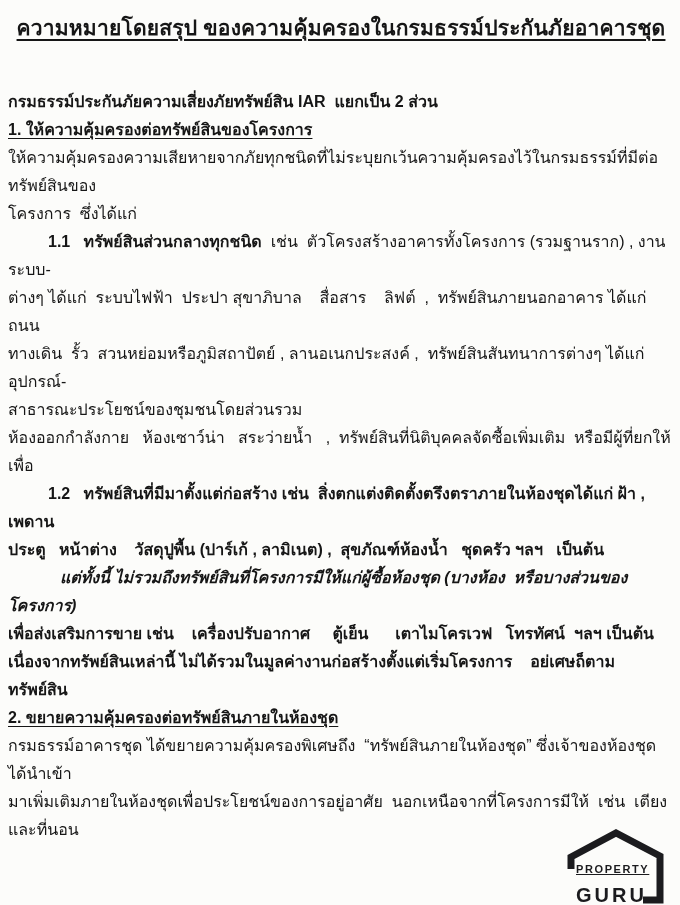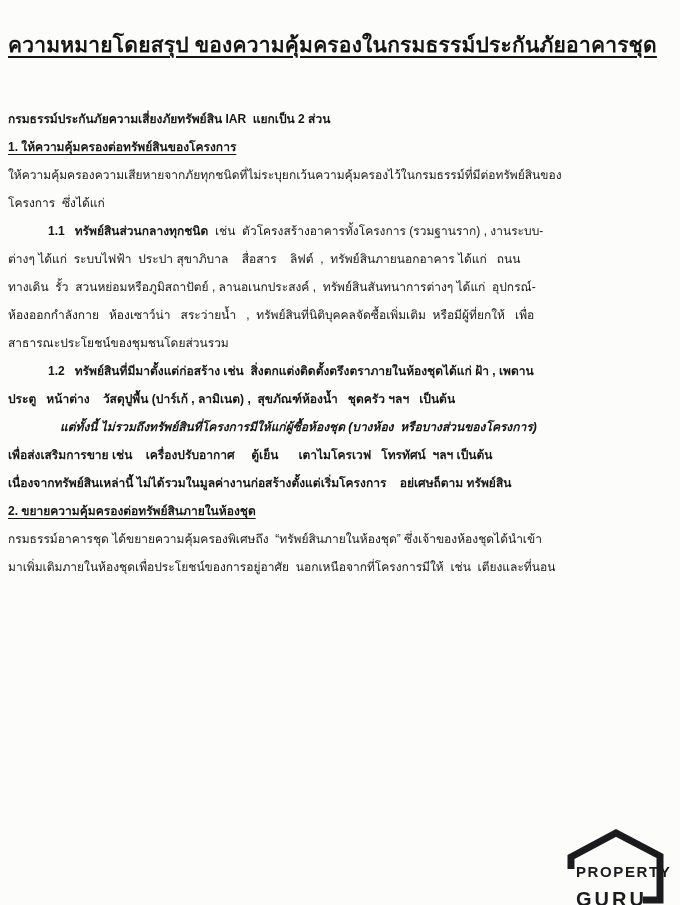--- a/index.html
+++ b/index.html
@@ -5,45 +5,45 @@
   html,body { margin:0; padding:0; }
   .page {
     position:relative;
     width:680px; height:905px;
     background:#fcfcfa;
     color:#161616;
     font-family:"Liberation Sans","DejaVu Sans",sans-serif;
     overflow:hidden;
   }
   .content { padding:8px 6px 0 8px; }
-  .title-wrap { text-align:left; margin-top:20px; margin-bottom:44px; }
+  .title-wrap { text-align:center; margin-top:3px; margin-bottom:44px; }
   .title {
     font-size:21px; font-weight:bold;
     text-decoration:underline; text-underline-offset:4px;
     letter-spacing:.2px;
   }
   .ln {
-    font-size:12px; line-height:28px;
+    font-size:16px; line-height:28px;
     white-space:pre-wrap;
   }
   .b { font-weight:bold; }
   .u { text-decoration:underline; text-underline-offset:3px; }
   .ind40 { text-indent:40px; }
   .ind52 { text-indent:52px;font-style:italic; }
   .logo {
     position:absolute; left:563px; top:828px;
     width:112px; height:77px;
     color:#1b1b1e;
   }
   .logo svg { position:absolute; left:0; top:0; }
   .logo-text {
     position:absolute; left:13px; top:36px;
     font-weight:bold; line-height:1;
   }
-  .logo-top   { font-size:15px; letter-spacing:1.6px; }
+  .logo-top   { font-size:11px; letter-spacing:1.6px;text-decoration:underline; }
   .logo-main  { font-size:20px;  letter-spacing:3px; margin-top:10px; }
   .logo-bottom{ font-size:10.5px; letter-spacing:2.6px; margin-top:3px; }
 </style>
 </head>
 <body>
 
 <div class="page">
   <div class="content">
 
     <div class="title-wrap">
@@ -52,22 +52,22 @@
 
     <div class="ln b">กรมธรรม์ประกันภัยความเสี่ยงภัยทรัพย์สิน IAR  แยกเป็น 2 ส่วน</div>
 
     <div class="ln b u">1. ให้ความคุ้มครองต่อทรัพย์สินของโครงการ</div>
     <div class="ln">ให้ความคุ้มครองความเสียหายจากภัยทุกชนิดที่ไม่ระบุยกเว้นความคุ้มครองไว้ในกรมธรรม์ที่มีต่อทรัพย์สินของ</div>
     <div class="ln">โครงการ  ซึ่งได้แก่</div>
 
     <div class="ln ind40"><span class="b">1.1   ทรัพย์สินส่วนกลางทุกชนิด</span><span>  เช่น  ตัวโครงสร้างอาคารทั้งโครงการ (รวมฐานราก) , งานระบบ-</span></div>
     <div class="ln">ต่างๆ ได้แก่  ระบบไฟฟ้า  ประปา สุขาภิบาล    สื่อสาร    ลิฟต์  ,  ทรัพย์สินภายนอกอาคาร ได้แก่   ถนน</div>
     <div class="ln">ทางเดิน  รั้ว  สวนหย่อมหรือภูมิสถาปัตย์ , ลานอเนกประสงค์ ,  ทรัพย์สินสันทนาการต่างๆ ได้แก่  อุปกรณ์-</div>
+    <div class="ln">สาธารณะประโยชน์ของชุมชนโดยส่วนรวม</div>
     <div class="ln">ห้องออกกำลังกาย   ห้องเซาว์น่า   สระว่ายน้ำ   ,  ทรัพย์สินที่นิติบุคคลจัดซื้อเพิ่มเติม  หรือมีผู้ที่ยกให้   เพื่อ</div>
-    <div class="ln">สาธารณะประโยชน์ของชุมชนโดยส่วนรวม</div>
 
     <div class="ln b ind40">1.2   ทรัพย์สินที่มีมาตั้งแต่ก่อสร้าง เช่น  สิ่งตกแต่งติดตั้งตรึงตราภายในห้องชุดได้แก่ ฝ้า , เพดาน</div>
     <div class="ln b">ประตู   หน้าต่าง    วัสดุปูพื้น (ปาร์เก้ , ลามิเนต) ,  สุขภัณฑ์ห้องน้ำ   ชุดครัว ฯลฯ   เป็นต้น</div>
 
     <div class="ln b ind52">แต่ทั้งนี้ ไม่รวมถึงทรัพย์สินที่โครงการมีให้แก่ผู้ซื้อห้องชุด (บางห้อง  หรือบางส่วนของโครงการ)</div>
     <div class="ln b">เพื่อส่งเสริมการขาย เช่น    เครื่องปรับอากาศ     ตู้เย็น      เตาไมโครเวฟ   โทรทัศน์  ฯลฯ เป็นต้น</div>
     <div class="ln b">เนื่องจากทรัพย์สินเหล่านี้ ไม่ได้รวมในมูลค่างานก่อสร้างตั้งแต่เริ่มโครงการ    อย่เศษถ็ตาม ทรัพย์สิน</div>
 
     <div class="ln b u">2. ขยายความคุ้มครองต่อทรัพย์สินภายในห้องชุด</div>
     <div class="ln">กรมธรรม์อาคารชุด ได้ขยายความคุ้มครองพิเศษถึง  “ทรัพย์สินภายในห้องชุด” ซึ่งเจ้าของห้องชุดได้นำเข้า</div>

